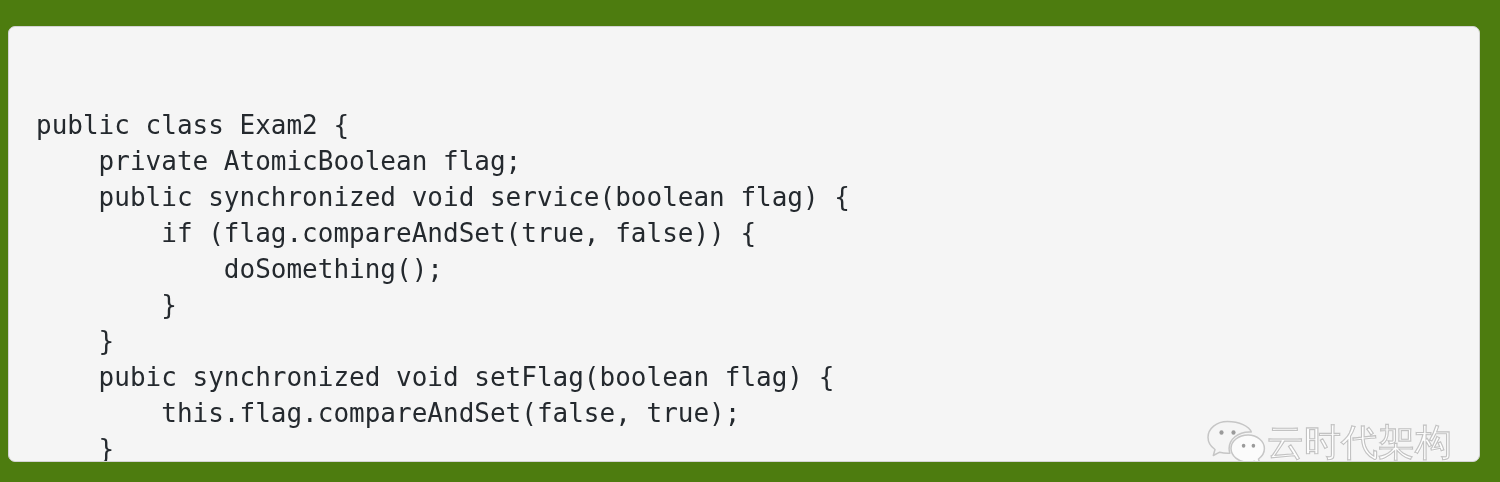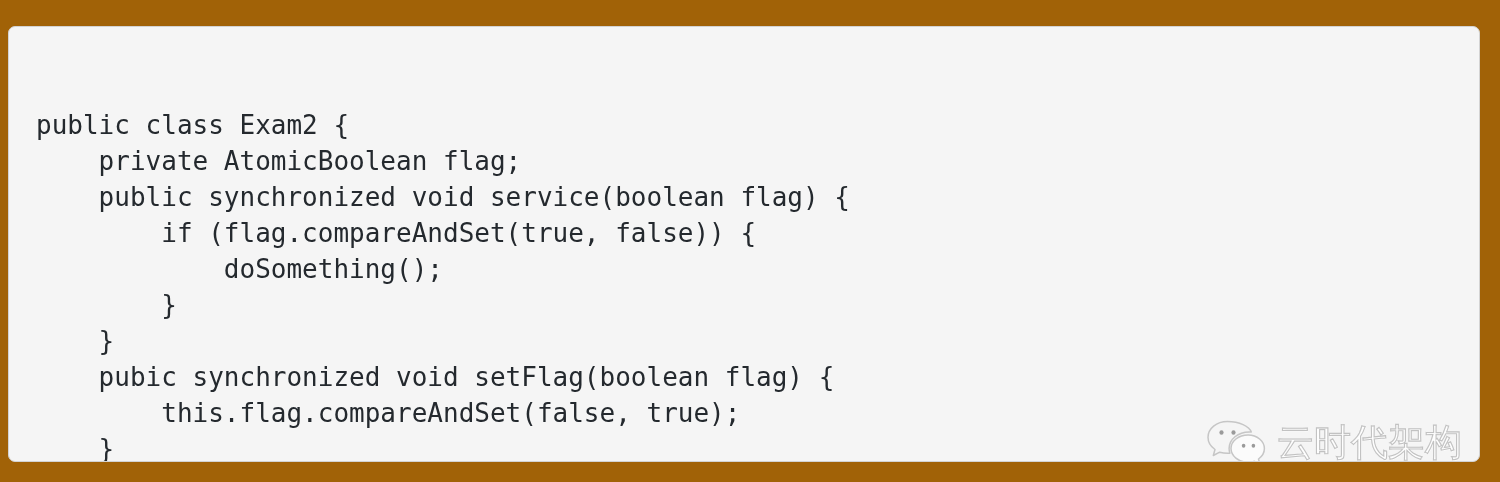--- a/index.html
+++ b/index.html
@@ -11,21 +11,21 @@
     width: 1500px;
     height: 482px;
     overflow: hidden;
     font-family: "DejaVu Sans", sans-serif;
   }
 
   #page {
     position: relative;
     width: 1500px;
     height: 482px;
-    background: #a16207;
+    background: #4d7c0f;
   }
 
   
   .code-card {
     position: absolute;
     left: 8px;
     top: 26px;
     width: 1472px;
     height: 436px;
     box-sizing: border-box;
@@ -65,21 +65,21 @@
 
   
   .watermark {
     position: absolute;
     left: 1196px;
     top: 386px;
     width: 262px;
     height: 58px;
     display: flex;
     align-items: center;
-    gap: 10px;
+    gap: 0;
     pointer-events: none;
     user-select: none;
   }
 
   .wechat-icon {
     width: 62px;
     height: 50px;
     flex: 0 0 auto;
     display: block;
   }

